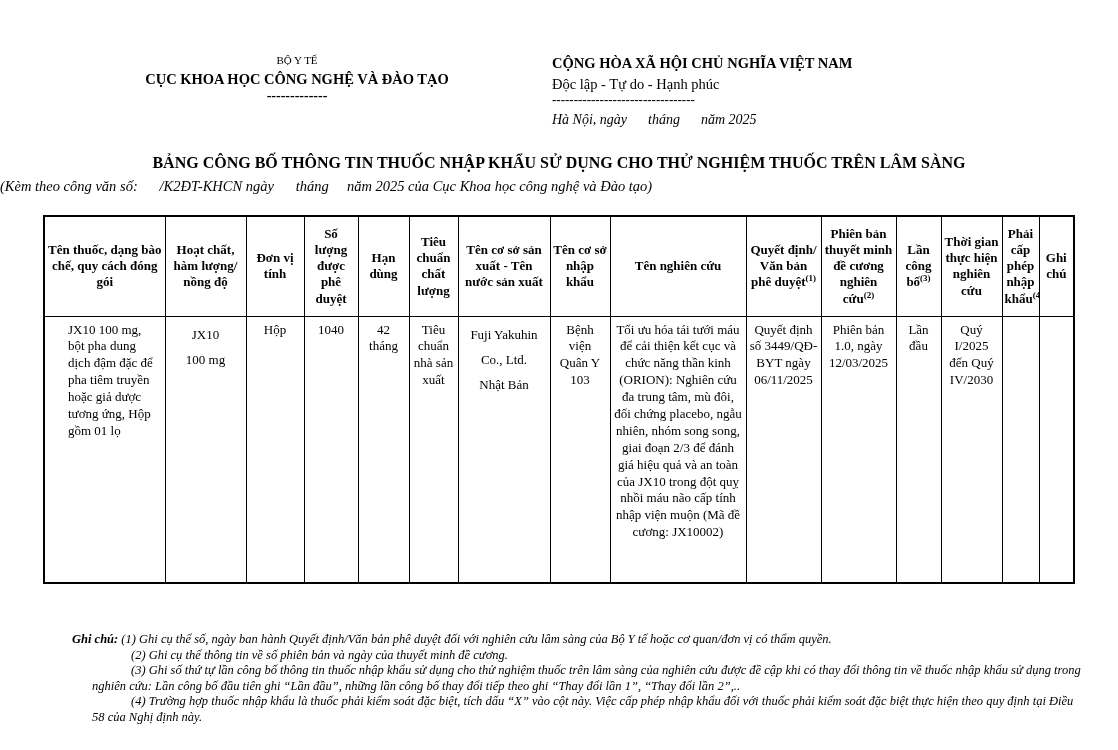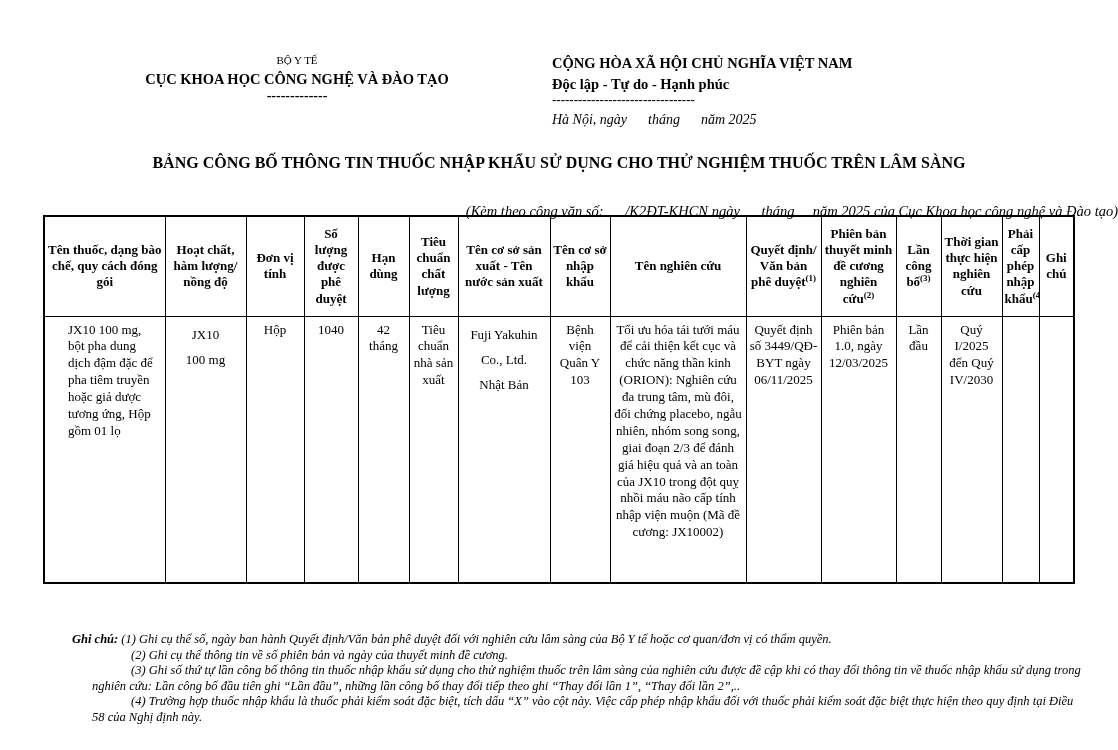--- a/index.html
+++ b/index.html
@@ -13,29 +13,29 @@
   }
 
   
   .org-block { position: absolute; left: 72px; top: 53px; width: 450px; text-align: center; line-height: 1.45; }
   .org-ministry { font-size: 11px; }
   .org-department { font-size: 14.5px; font-weight: bold; }
   .org-divider { font-size: 14px; font-weight: bold; line-height: 0.9; }
 
   .national-block { position: absolute; left: 552px; top: 53px; width: 445px; text-align: left; line-height: 1.45; }
   .national-country { font-size: 14.5px; font-weight: bold; }
-  .national-motto { font-size: 14.5px; font-weight: bold; }
+  .national-motto { font-size: 14.5px; font-weight: normal; }
   .national-divider { font-size: 13px; font-weight: bold; line-height: 0.8; letter-spacing: 0; }
   .place-date { font-size: 14px; font-style: italic; margin-top: 5px; white-space: pre; }
 
   
   .doc-title { position: absolute; top: 154px; left: 0; width: 1118px; text-align: center;
                font-size: 16px; font-weight: bold; }
-  .doc-subtitle { position: absolute; top: 178px; left: 0; width: 1118px; text-align: right;
-                  font-size: 14.5px; font-style: italic; white-space: pre; margin-top: 25px; }
+  .doc-subtitle { position: absolute; top: 178px; left: 0; width: 1118px; text-align: left;
+                  font-size: 14.5px; font-style: italic; white-space: pre; }
 
   
   table.doc-table {
     position: absolute; left: 43px; top: 215px;
     width: 1030px; table-layout: fixed;
     border-collapse: collapse;
     border: 2px solid #000;
   }
   .doc-table th, .doc-table td { border: 1px solid #000; overflow: hidden; }
   .doc-table th {

